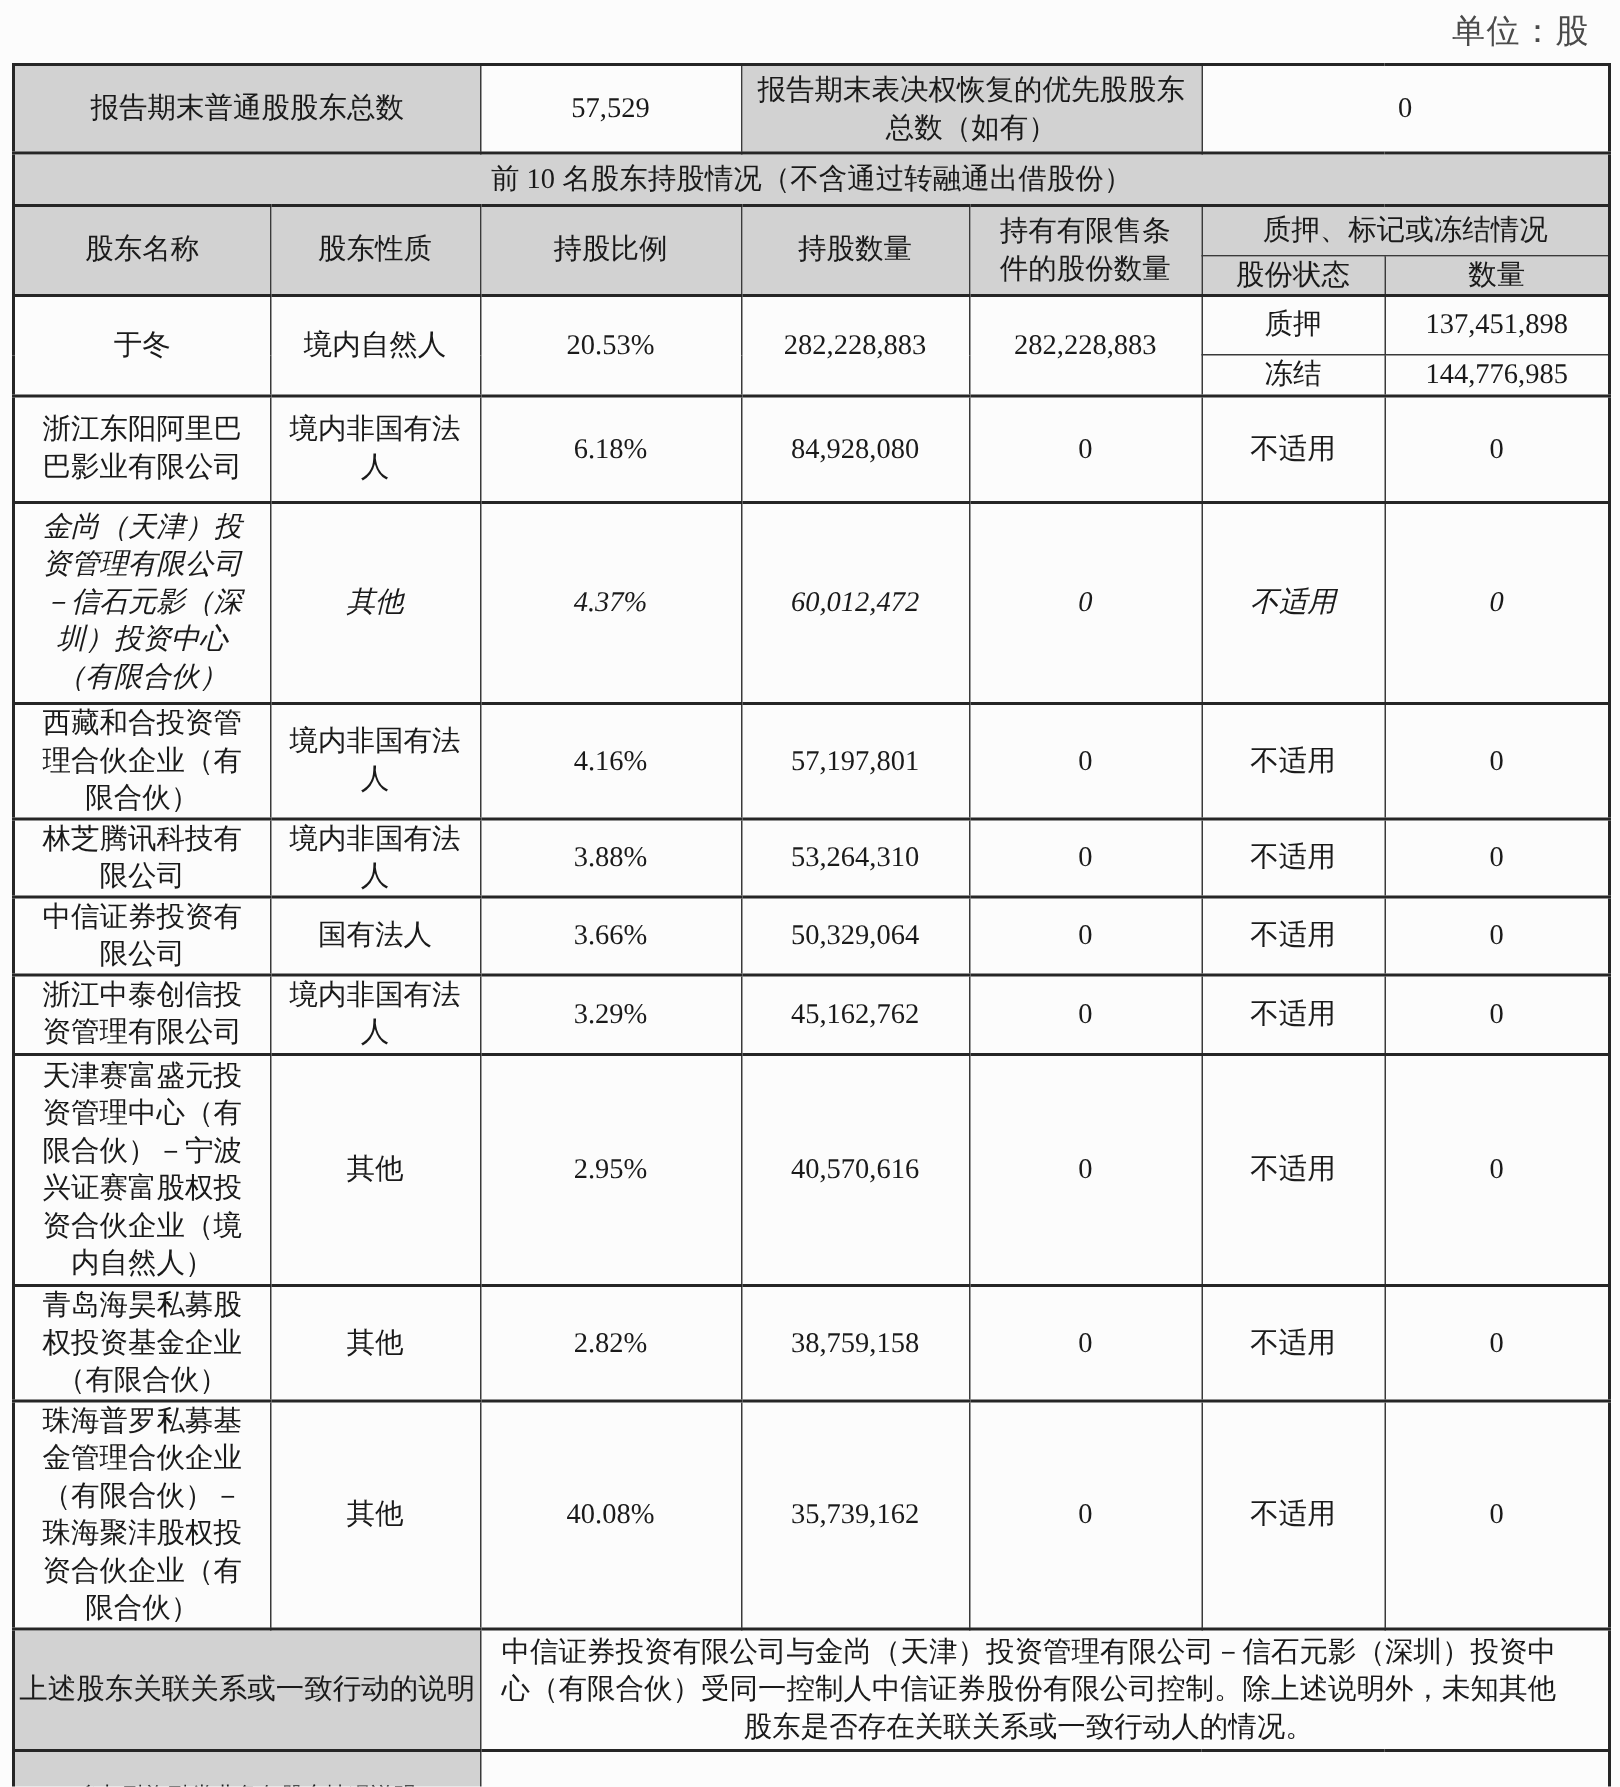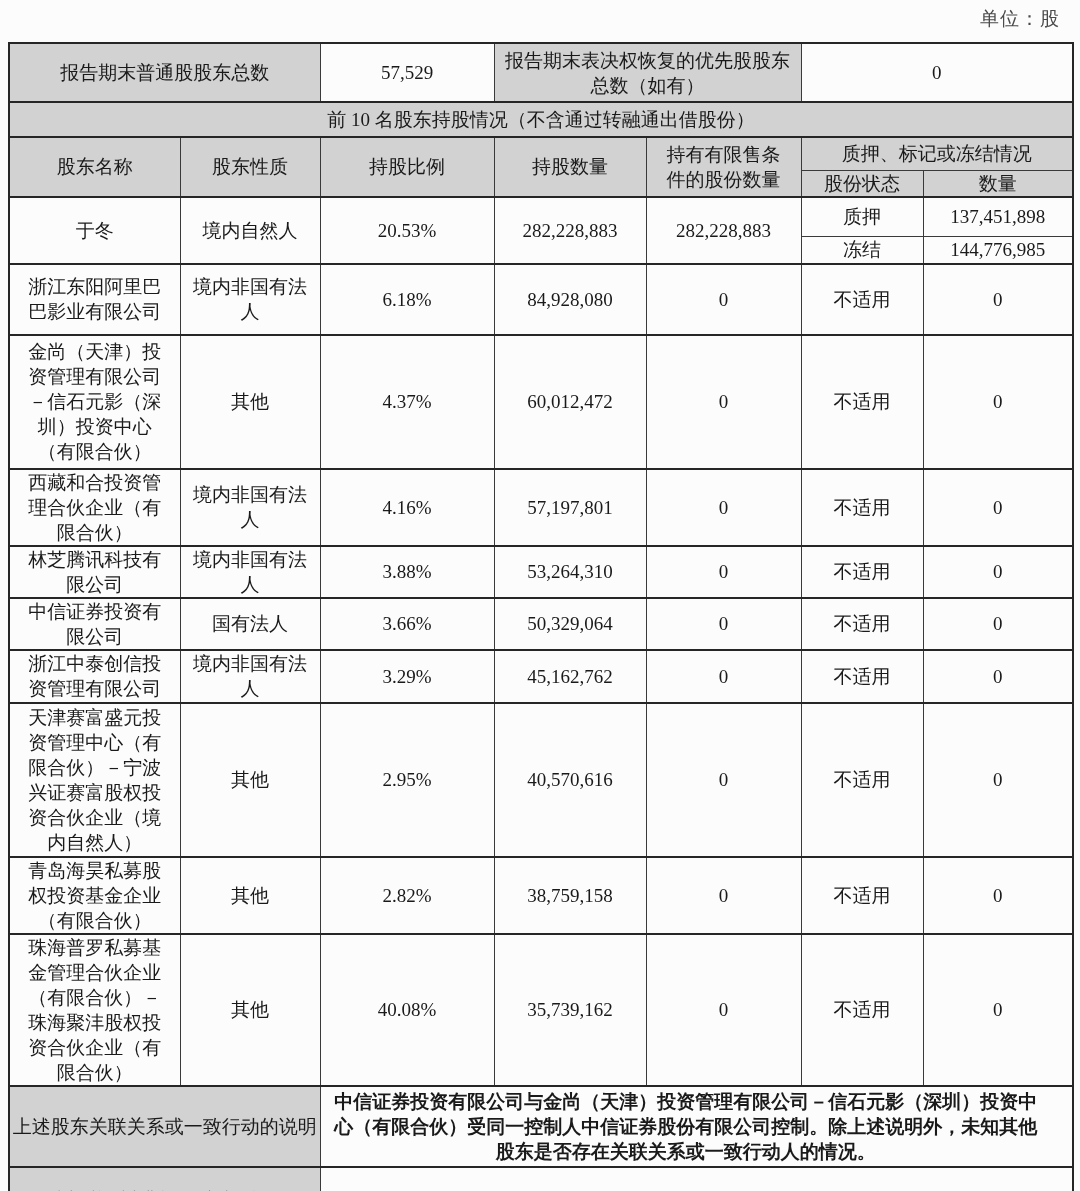--- a/index.html
+++ b/index.html
@@ -6,21 +6,21 @@
   html, body { margin: 0; padding: 0; }
   body {
     width: 1080px; height: 1191px; overflow: hidden;
     background: #fcfcfc;
     font-family: "Liberation Serif", "DejaVu Serif", serif;
     color: #1a1a1a;
   }
   .page { position: relative; width: 1080px; height: 1191px; }
   .unit {
     position: absolute; top: 6px; right: 20px;
-    font-size: 19px; color: #4a4a4a; letter-spacing: 1px;
+    font-size: 22px; color: #4a4a4a; letter-spacing: 1px;
   }
   table.sh {
     position: absolute; left: 8px; top: 42px;
     width: 1064px; border-collapse: collapse; table-layout: fixed;
     font-size: 19px; border: 2px solid #262626;
   }
   table.sh td {
     border: 1px solid #3a3a3a;
     text-align: center; vertical-align: middle;
     padding: 0; line-height: 25px; overflow: hidden;
@@ -29,21 +29,21 @@
   .gray { background: #d2d2d2; }
 
   
   .rA  td { height: 59px; }
   .rB  td { height: 35px; }
   .h1  td { height: 33px; }
   .h2  td { height: 20px; }
   .r1a td { height: 40px; }
   .r1b td { height: 27px; }
   .r2  td { height: 71px; }
-  .r3  td { height: 134px; }
+  .r3  td { height: 134px; font-style: italic; }
   .r4  td { height: 75px; }
   .r5  td { height: 49px; }
   .r6  td { height: 50px; }
   .r7  td { height: 53px; }
   .r8  td { height: 154px; }
   .r9  td { height: 76px; }
   .r10 td { height: 152px; }
   .b1  td { height: 78px; }
   .b2  td { height: 62px; vertical-align: top; padding-top: 4px; }
 
@@ -51,21 +51,20 @@
   .name   { padding: 0 16px !important; }
   .nature { padding: 0 10px !important; }
   .lbl2   { padding: 0 8px  !important; }
   .restr span { display: inline-block; width: 121px; }
   .blbl   { padding: 0 0 !important; }
   .b2 .blbl { font-size: 15px; line-height: 20px; }
   .btext  {
     text-align: right;
     padding: 2px 32px 2px 11px !important;
     line-height: 26px;
-    font-weight: bold;
   }
 </style>
 </head>
 <body>
 
 <div class="page">
   <div class="unit">单位：股</div>
 
   <table class="sh">
     <colgroup>

